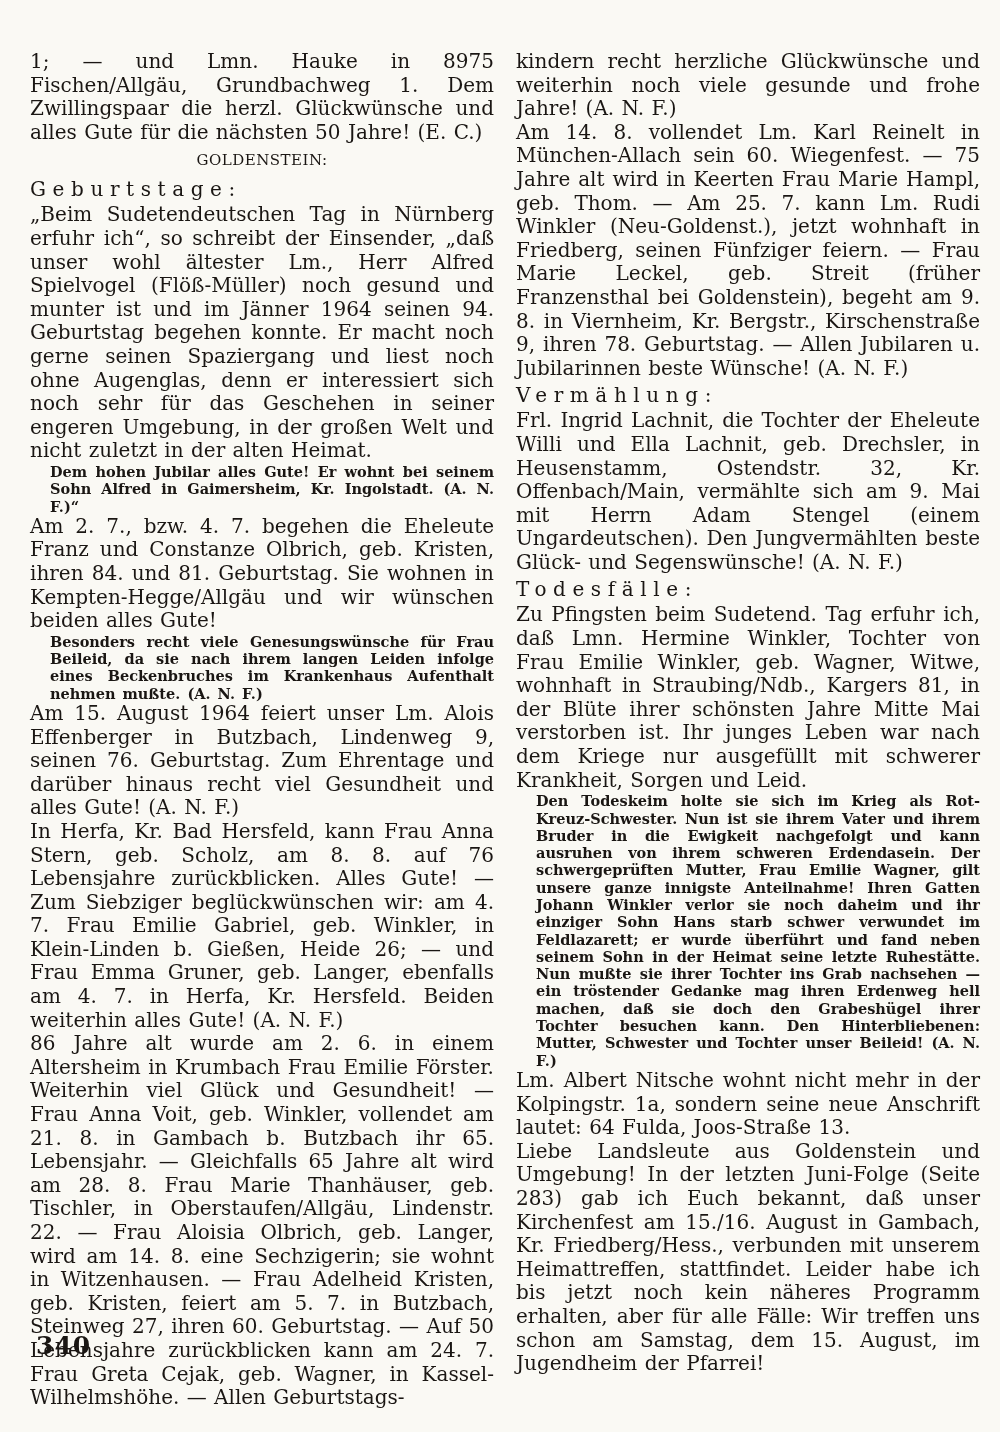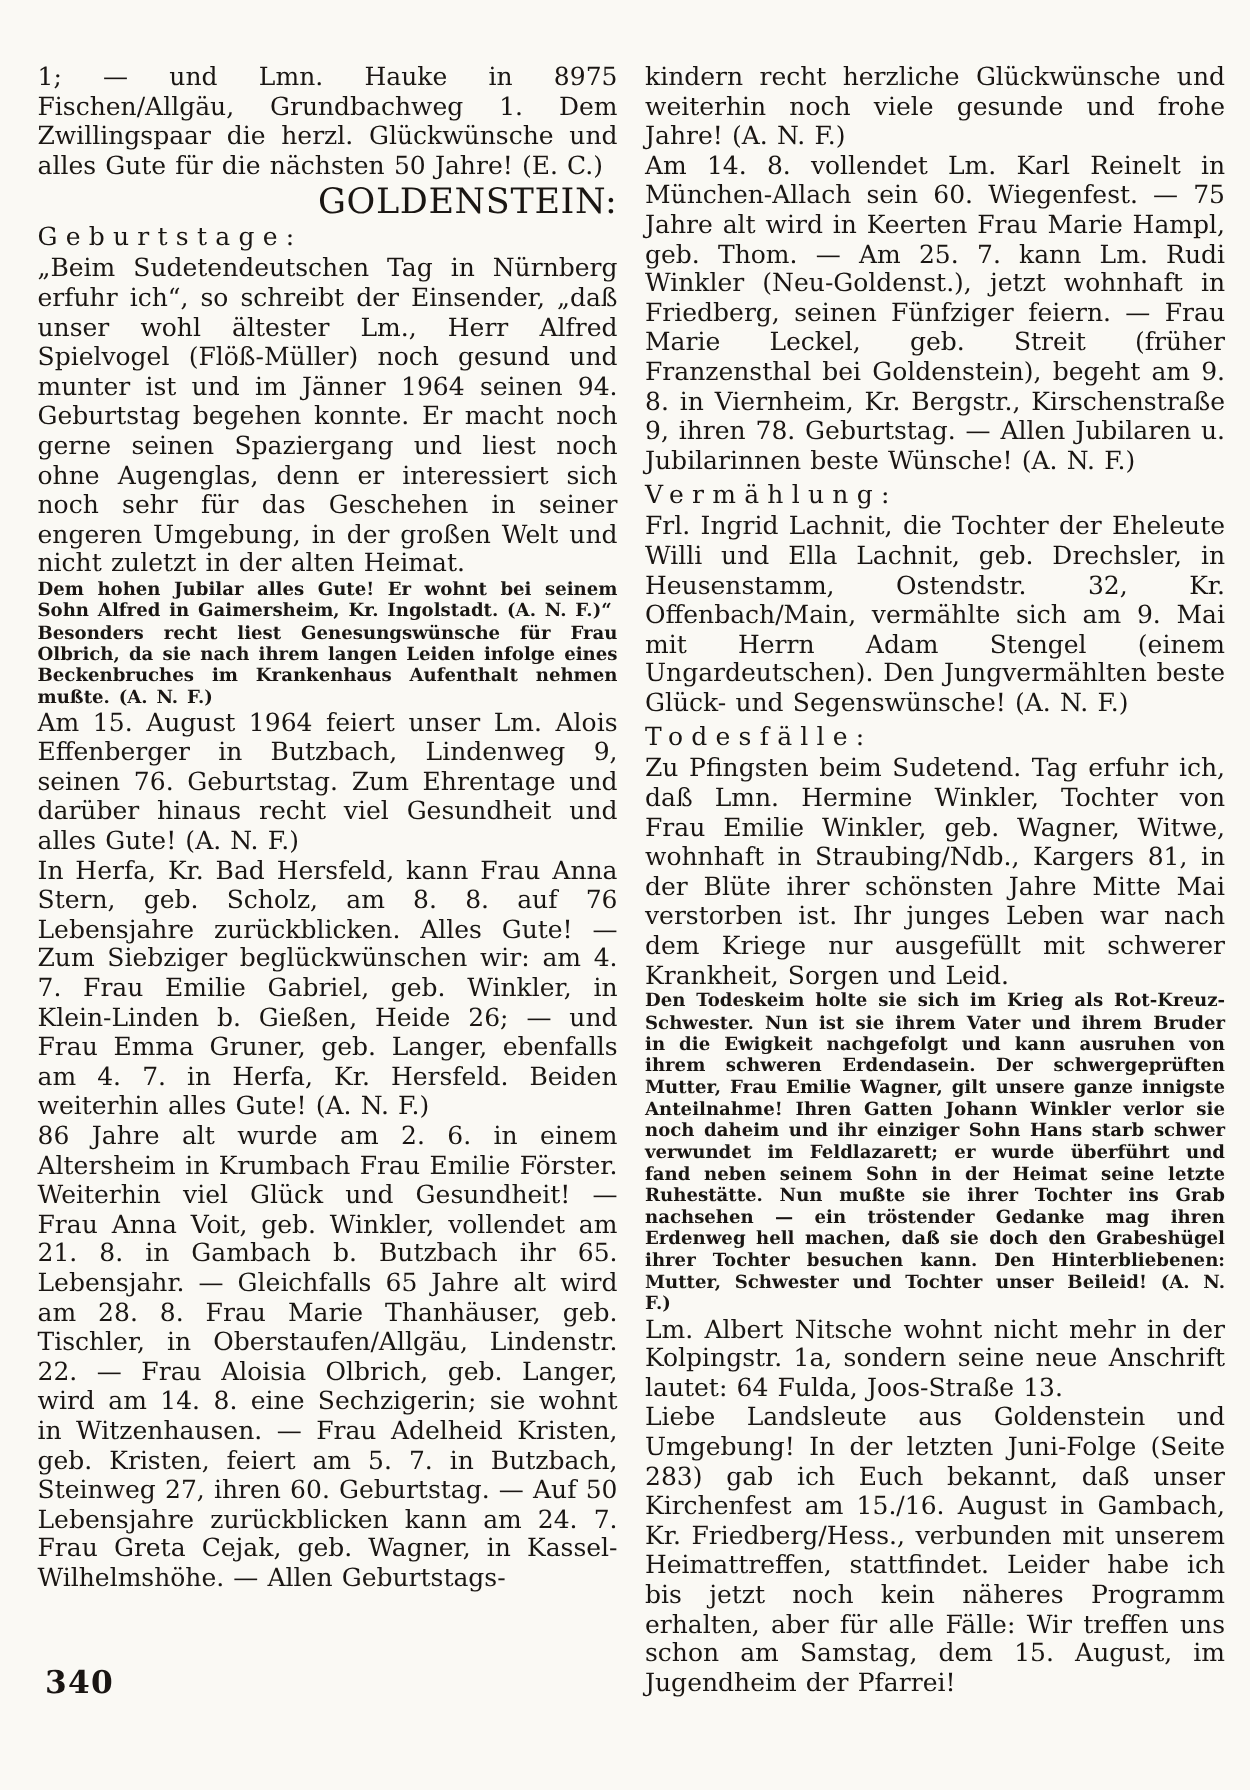--- a/index.html
+++ b/index.html
@@ -32,38 +32,39 @@
   }
   .column p {
     margin: 0;
     text-align: justify;
     font-size: 20px;
     line-height: 23.6px;
     word-spacing: 1px;
   }
   .column p.section-heading {
     font-weight: bold;
-    font-size: 28px;
+    font-size: 15px;
     letter-spacing: 0.5px;
-    text-align: right;
+    text-align: center;
     line-height: 27px;
     padding-top: 3px;
   }
   .column p.spaced-heading {
     letter-spacing: 0.33em;
     text-align: left;
     font-size: 20px;
     line-height: 27px;
     padding-top: 2px;
   }
   .column p.note {
     font-size: 14.5px;
     line-height: 17.3px;
     font-weight: bold;
     word-spacing: 2px;
+    margin-left: 20px;
   }
   .b { font-weight: normal; }
   .r { font-weight: inherit; text-align: right; }
   .page-number {
     position: absolute;
     left: 36px;
     bottom: 72px;
     font-size: 25px;
     font-weight: bold;
     letter-spacing: 1px;
@@ -73,21 +74,22 @@
 <body style="background: rgb(250, 249, 244); color: rgb(26, 22, 19);">
 
 <div class="page">
   <div class="columns">
     <div class="column">
         <p class="paragraph"><span class="r">1; — und Lmn. Hauke in 8975 Fischen/Allgäu, Grundbachweg 1. Dem Zwillingspaar die herzl. Glückwünsche und alles Gute für die nächsten 50 Jahre! (E. C.)</span></p>
         <p class="section-heading"><span class="b">GOLDENSTEIN:</span></p>
         <p class="spaced-heading"><span class="r">Geburtstage:</span></p>
         <p class="paragraph"><span class="r">„Beim Sudetendeutschen Tag in Nürnberg erfuhr ich“, so schreibt der Einsender, „daß unser wohl ältester Lm., Herr </span><span class="b">Alfred Spielvogel</span><span class="r"> (Flöß-Müller) noch gesund und munter ist und im Jänner 1964 seinen 94. Geburtstag begehen konnte. Er macht noch gerne seinen Spaziergang und liest noch ohne Augenglas, denn er interessiert sich noch sehr für das Geschehen in seiner engeren Umgebung, in der großen Welt und nicht zuletzt in der alten Heimat.</span></p>
         <p class="note"><span class="r">Dem hohen Jubilar alles Gute! Er wohnt bei seinem Sohn Alfred in Gaimersheim, Kr. Ingolstadt. (A. N. F.)“</span></p>
-        <p class="note"><span class="r">Besonders recht liest Genesungswünsche für Frau Olbrich, da sie nach ihrem langen Leiden infolge eines Beckenbruches im Krankenhaus Aufenthalt nehmen mußte. (A. N. F.)</span></p>
+        <p class="paragraph"><span class="r">Am 2. 7., bzw. 4. 7. begehen die Eheleute </span><span class="b">Franz und Constanze Olbrich,</span><span class="r"> geb. Kristen, ihren 84. und 81. Geburtstag. Sie wohnen in Kempten-Hegge/Allgäu und wir wünschen beiden alles Gute!</span></p>
+        <p class="note"><span class="r">Besonders recht viele Genesungswünsche für Frau Beileid, da sie nach ihrem langen Leiden infolge eines Beckenbruches im Krankenhaus Aufenthalt nehmen mußte. (A. N. F.)</span></p>
         <p class="paragraph"><span class="r">Am 15. August 1964 feiert unser Lm. </span><span class="b">Alois Effenberger</span><span class="r"> in Butzbach, Lindenweg 9, seinen 76. Geburtstag. Zum Ehrentage und darüber hinaus recht viel Gesundheit und alles Gute! (A. N. F.)</span></p>
         <p class="paragraph"><span class="r">In Herfa, Kr. Bad Hersfeld, kann Frau </span><span class="b">Anna Stern,</span><span class="r"> geb. Scholz, am 8. 8. auf 76 Lebensjahre zurückblicken. Alles Gute! — Zum Siebziger beglückwünschen wir: am 4. 7. Frau </span><span class="b">Emilie Gabriel,</span><span class="r"> geb. Winkler, in Klein-Linden b. Gießen, Heide 26; — und Frau </span><span class="b">Emma Gruner,</span><span class="r"> geb. Langer, ebenfalls am 4. 7. in Herfa, Kr. Hersfeld. Beiden weiterhin alles Gute! (A. N. F.)</span></p>
         <p class="paragraph"><span class="r">86 Jahre alt wurde am 2. 6. in einem Altersheim in Krumbach Frau </span><span class="b">Emilie Förster.</span><span class="r"> Weiterhin viel Glück und Gesundheit! — Frau </span><span class="b">Anna Voit,</span><span class="r"> geb. Winkler, vollendet am 21. 8. in Gambach b. Butzbach ihr 65. Lebensjahr. — Gleichfalls 65 Jahre alt wird am 28. 8. Frau </span><span class="b">Marie Thanhäuser,</span><span class="r"> geb. Tischler, in Oberstaufen/Allgäu, Lindenstr. 22. — Frau </span><span class="b">Aloisia Olbrich,</span><span class="r"> geb. Langer, wird am 14. 8. eine Sechzigerin; sie wohnt in Witzenhausen. — Frau </span><span class="b">Adelheid Kristen,</span><span class="r"> geb. Kristen, feiert am 5. 7. in Butzbach, Steinweg 27, ihren 60. Geburtstag. — Auf 50 Lebensjahre zurückblicken kann am 24. 7. Frau </span><span class="b">Greta Cejak,</span><span class="r"> geb. Wagner, in Kassel-Wilhelmshöhe. — Allen Geburtstags-</span></p>
       </div>
     <div class="column">
         <p class="paragraph"><span class="r">kindern recht herzliche Glückwünsche und weiterhin noch viele gesunde und frohe Jahre! (A. N. F.)</span></p>
         <p class="paragraph"><span class="r">Am 14. 8. vollendet Lm. </span><span class="b">Karl Reinelt</span><span class="r"> in München-Allach sein 60. Wiegenfest. — 75 Jahre alt wird in Keerten Frau </span><span class="b">Marie Hampl,</span><span class="r"> geb. Thom. — Am 25. 7. kann Lm. </span><span class="b">Rudi Winkler</span><span class="r"> (Neu-Goldenst.), jetzt wohnhaft in Friedberg, seinen Fünfziger feiern. — Frau </span><span class="b">Marie Leckel,</span><span class="r"> geb. Streit (früher Franzensthal bei Goldenstein), begeht am 9. 8. in Viernheim, Kr. Bergstr., Kirschenstraße 9, ihren 78. Geburtstag. — Allen Jubilaren u. Jubilarinnen beste Wünsche! (A. N. F.)</span></p>
         <p class="spaced-heading"><span class="r">Vermählung:</span></p>
         <p class="paragraph"><span class="r">Frl. </span><span class="b">Ingrid Lachnit,</span><span class="r"> die Tochter der Eheleute Willi und Ella Lachnit, geb. Drechsler, in Heusenstamm, Ostendstr. 32, Kr. Offenbach/Main, vermählte sich am 9. Mai mit Herrn </span><span class="b">Adam Stengel</span><span class="r"> (einem Ungardeutschen). Den Jungvermählten beste Glück- und Segenswünsche! (A. N. F.)</span></p>
         <p class="spaced-heading"><span class="r">Todesfälle:</span></p>

